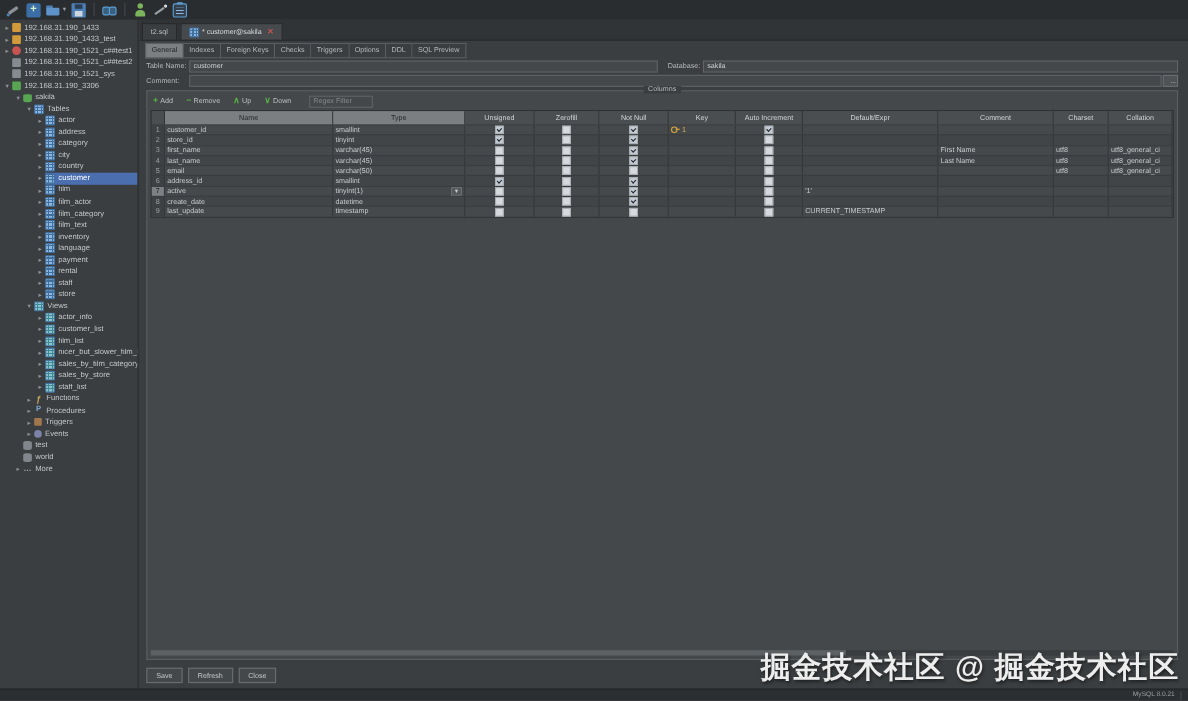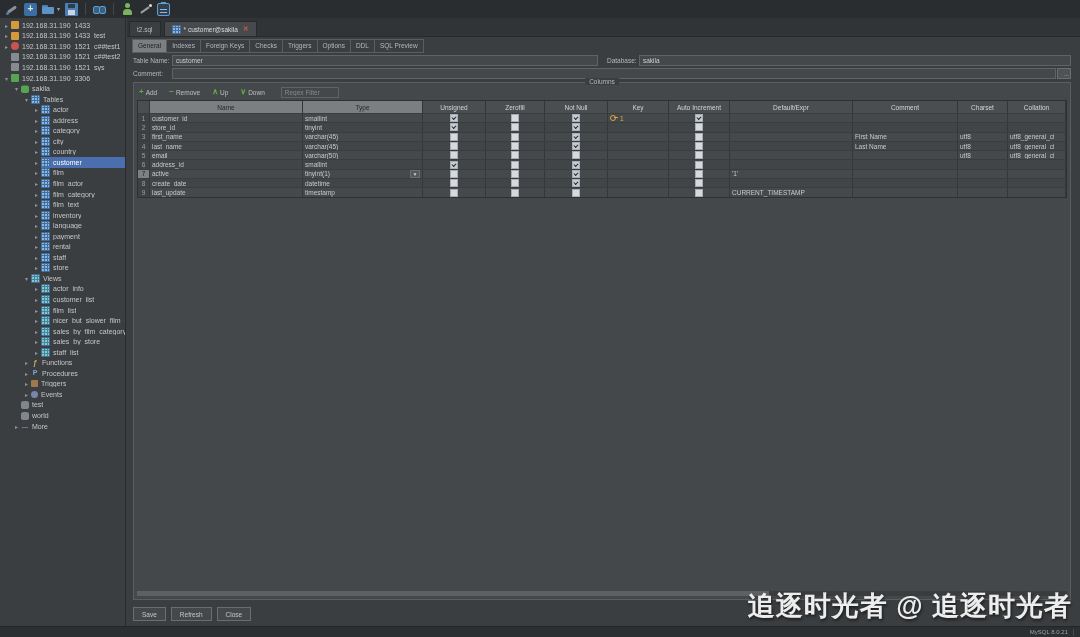--- a/index.html
+++ b/index.html
@@ -700,13 +700,13 @@
       <button class="fbtn">Refresh</button>
       <button class="fbtn">Close</button>
     </div>
 </div>
 
 <div class="statusbar">
   <span>MySQL 8.0.21</span>
   <span class="status-sep"></span>
 </div>
 
-<div class="watermark">追逐时光者 @ 追逐时光者</div>
+<div class="watermark">掘金技术社区 @ 掘金技术社区</div>
 
 </body></html>

